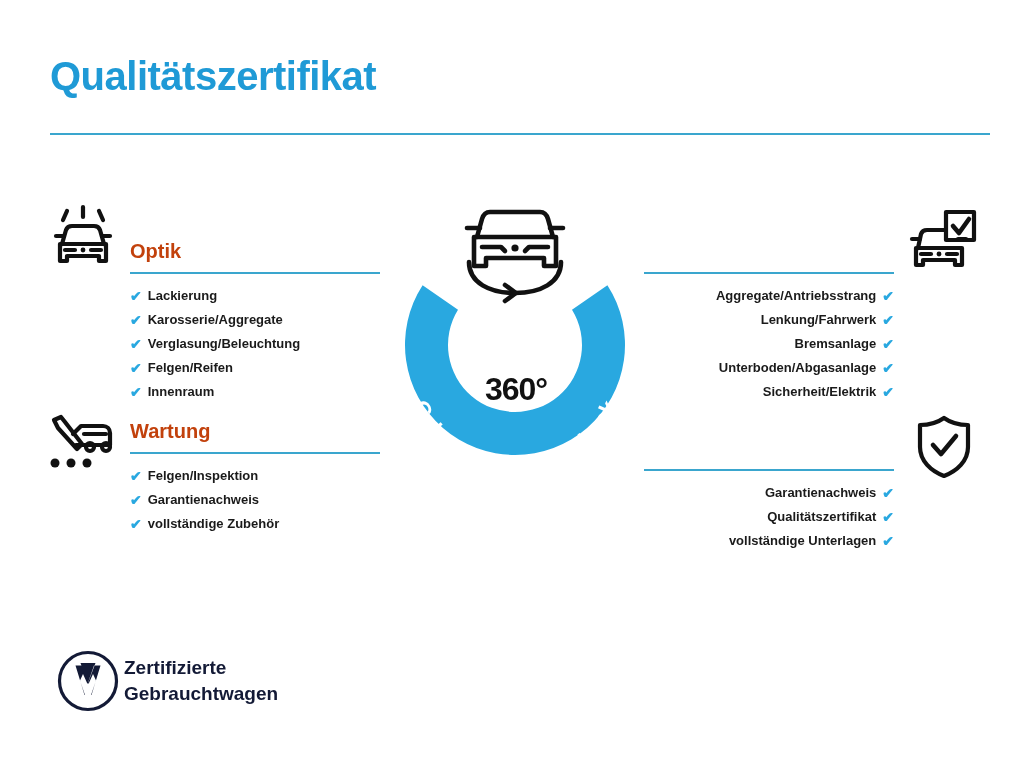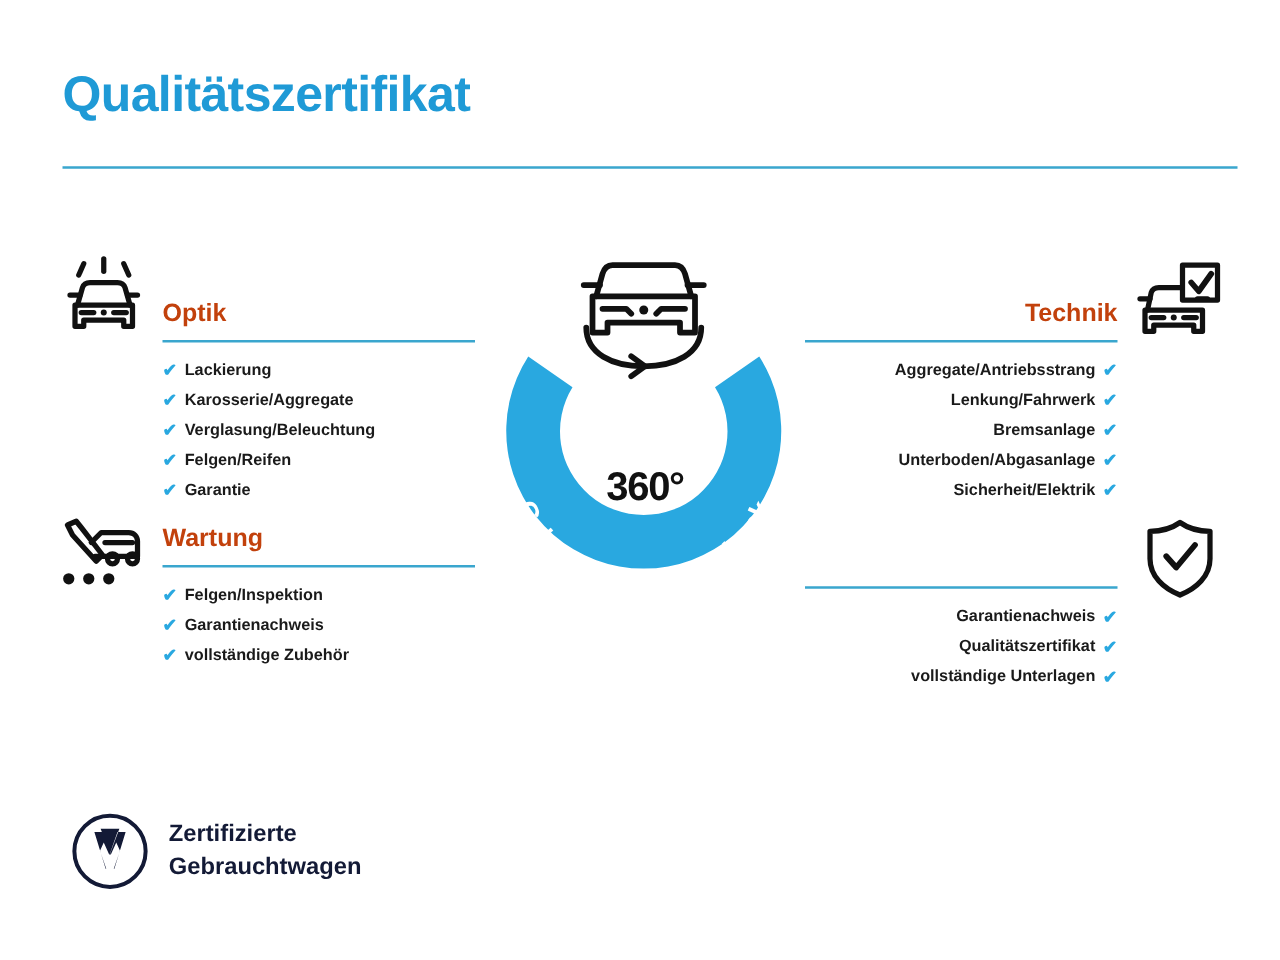--- a/index.html
+++ b/index.html
@@ -135,21 +135,21 @@
 
   
   #footer-logo {
     position: absolute;
     left: 57px;
     top: 650px;
     display: flex;
     align-items: center;
   }
   #vw-wordmark {
-    margin-left: 16px;
+    margin-left: 5px;
     font-size: 19px;
     font-weight: bold;
     line-height: 26px;
     color: #131a36;
     white-space: nowrap;
   }
 </style>
 </head>
 <body>
 
@@ -257,21 +257,21 @@
     <li>
         <span class="chk">✔</span>
         <span>Verglasung/Beleuchtung</span>
       </li>
     <li>
         <span class="chk">✔</span>
         <span>Felgen/Reifen</span>
       </li>
     <li>
         <span class="chk">✔</span>
-        <span>Garantie</span>
+        <span>Innenraum</span>
       </li>
   </ul>
 </div>
 
 <div class="block left" id="block-wartung">
   <div class="block-head">
     <div class="block-title">Wartung</div>
     <div class="head-rule"></div>
   </div>
   <ul class="check-list">
@@ -285,21 +285,20 @@
       </li>
     <li>
         <span class="chk">✔</span>
         <span>vollständige Zubehör</span>
       </li>
   </ul>
 </div>
 
 <div class="block right" id="block-technik">
   <div class="block-head">
-    <div class="block-title">Technik</div>
     <div class="head-rule"></div>
   </div>
   <ul class="check-list">
     <li>
         <span>Aggregate/Antriebsstrang</span>
         <span class="chk">✔</span>
       </li>
     <li>
         <span>Lenkung/Fahrwerk</span>
         <span class="chk">✔</span>

